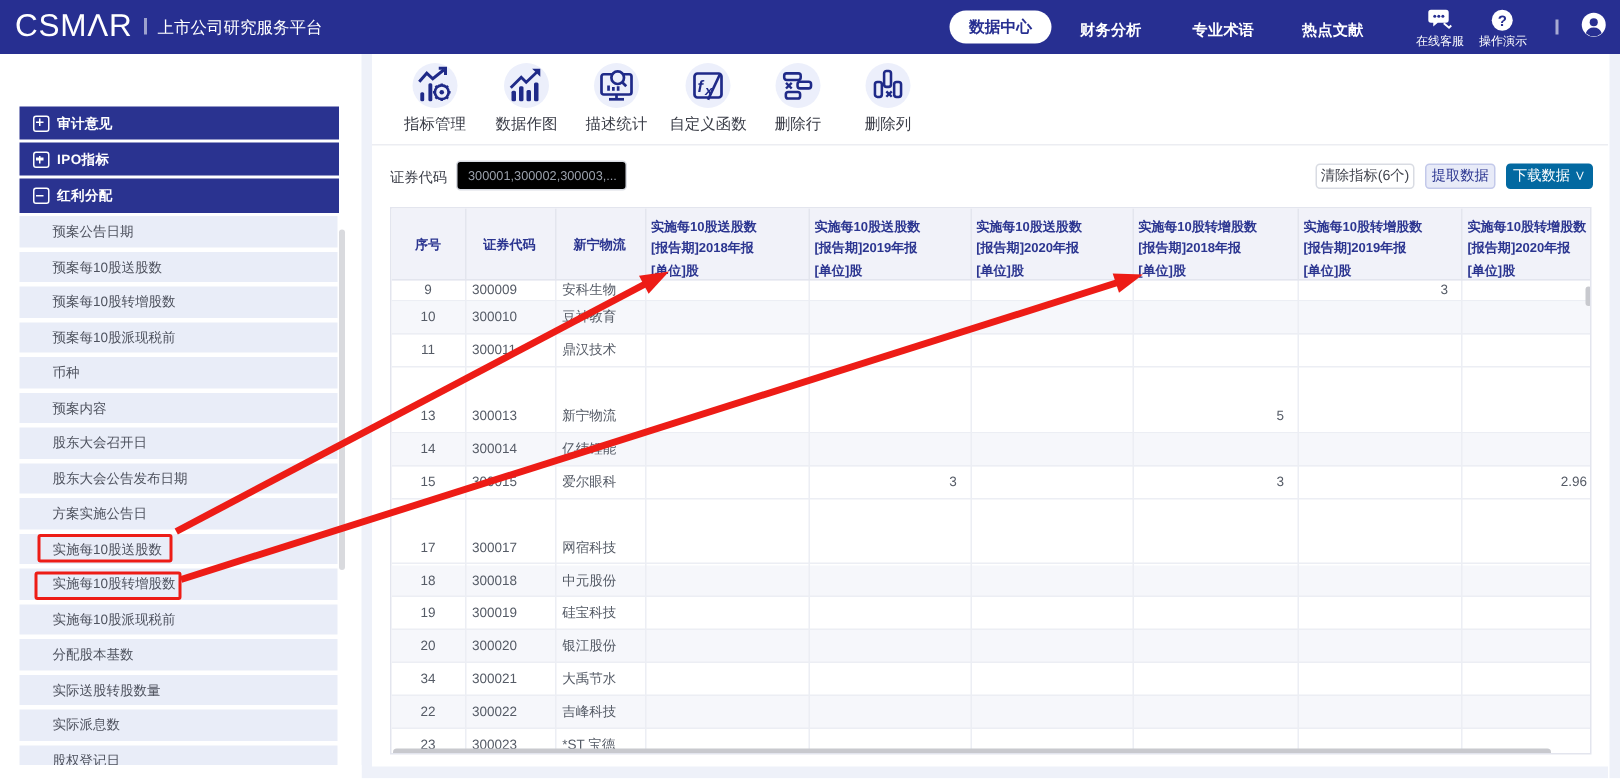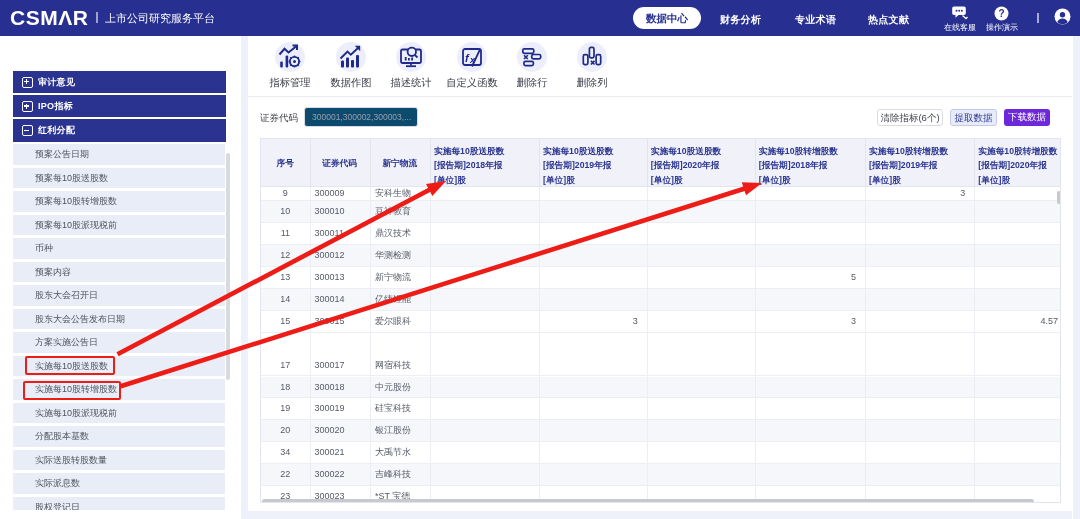--- a/index.html
+++ b/index.html
@@ -2,21 +2,21 @@
 <html><head>
 <meta charset="utf-8">
 <style>
   * { margin:0; padding:0; box-sizing:border-box; font-family:"Liberation Sans", sans-serif; }
   html,body { width:1080px; height:519px; overflow:hidden; background:#fff; }
   #page { position:relative; width:1080px; height:519px; background:#fff; overflow:hidden; }
   .abs { position:absolute; }
 
   
   #topbar { position:absolute; left:0; top:0; width:1080px; height:36px; background:#272f91; }
-  #logo { position:absolute; left:10px; top:6px; font-size:21px; font-weight:bold; color:#fff; letter-spacing:0.5px; }
+  #logo { position:absolute; left:10px; top:6px; font-size:21px; font-weight:normal; color:#fff; letter-spacing:0.5px; }
   #logosep { position:absolute; left:96px; top:12px; width:2px; height:11px; background:rgba(255,255,255,.55); }
   #subtitle { position:absolute; left:105px; top:11px; font-size:11px; color:#fff; }
   .navpill { position:absolute; left:633px; top:7px; width:68px; height:22px; background:#fff; border-radius:11px; color:#272f91; font-size:10.5px; font-weight:bold; text-align:center; line-height:22px; }
   .navitem { position:absolute; top:13px; font-size:10px; color:#fff; font-weight:bold; letter-spacing:0.3px; }
   .tblabel { position:absolute; top:22px; font-size:8px; color:#fff; width:60px; text-align:center; }
   #tbsep { position:absolute; left:1037px; top:13px; width:2px; height:10px; background:rgba(255,255,255,.6); }
 
   
   #sidebar { position:absolute; left:0; top:36px; width:241px; height:483px; background:#fff; }
   #searchbox { position:absolute; left:12px; top:7px; width:216px; height:20px; border:1px solid #dcdfe6; border-radius:3px; background:#fff; }
@@ -34,25 +34,25 @@
   #rightstrip { position:absolute; left:1073px; top:36px; width:7px; height:483px; background:#eef1f9; }
   #bottomstrip { position:absolute; left:248px; top:511px; width:824px; height:8px; background:#eef1f9; }
 
   
   .iconcircle { position:absolute; top:42px; width:30px; height:30px; border-radius:50%; background:#eceffb; }
   .iconlabel { position:absolute; top:76px; font-size:10.3px; color:#3a3d47; text-align:center; width:70px; }
   #divider1 { position:absolute; left:248px; top:96px; width:824px; height:1px; background:#ecedf2; }
 
   
   #codelabel { position:absolute; left:260px; top:112px; font-size:9.5px; color:#3a3d47; }
-  #codeinput { position:absolute; left:304px; top:107px; width:114px; height:20px; border:1px solid #d9dce3; border-radius:3px; background:#0c4a6e; font-size:8.5px; color:#9aa0ab; line-height:18px; padding-left:7px; white-space:nowrap; overflow:hidden; }
+  #codeinput { position:absolute; left:304px; top:107px; width:114px; height:20px; border:1px solid #d9dce3; border-radius:3px; background:#000000; font-size:8.5px; color:#9aa0ab; line-height:18px; padding-left:7px; white-space:nowrap; overflow:hidden; }
   .btn { position:absolute; top:109px; height:17px; font-size:9.5px; text-align:center; border-radius:3px; }
   #btn1 { left:877px; width:66px; border:1px solid #d9dce3; color:#42454f; background:#fff; line-height:15px; }
   #btn2 { left:950px; width:47px; border:1px solid #c3c9ea; color:#2b3590; background:#e8ebf8; line-height:15px; }
-  #btn3 { left:1004px; width:46px; border:none; color:#fff; background:#6d28d9; line-height:17px;font-family:Liberation Serif, serif; }
+  #btn3 { left:1004px; width:58px; border:none; color:#fff; background:#0369a1; line-height:17px; }
 
   
   #tbl { position:absolute; left:260px; top:138px; width:801px; height:365px; border:1px solid #e3e5ee; background:#fff; overflow:hidden; }
   .trow { position:absolute; left:0; width:800px; height:21.9px; border-bottom:1px solid #eceef4; }
   .trow.alt { background:#f6f7fb; }
   .trow.r9 { top:47.9px !important; height:14.4px; }
   .trow.r9 .tcell { height:13.4px; line-height:13.4px; }
   .tcell { position:absolute; top:0; height:21.4px; font-size:9px; color:#555b66; line-height:21.4px; }
   .tc-c { text-align:center; }
   .tc-r { text-align:right; padding-right:9px; }
@@ -226,43 +226,38 @@
   <div class="trow alt" style="top:62.3px;">
         <div class="tcell tc-c" style="left:0;width:48.6px;">10</div>
         <div class="tcell" style="left:53.6px;width:55px;">300010</div>
         <div class="tcell" style="left:113.9px;width:55px;">豆神教育</div>
       </div>
   <div class="trow" style="top:84.2px;">
         <div class="tcell tc-c" style="left:0;width:48.6px;">11</div>
         <div class="tcell" style="left:53.6px;width:55px;">300011</div>
         <div class="tcell" style="left:113.9px;width:55px;">鼎汉技术</div>
       </div>
-  <div class="trow alt" style="top:106.1px;">
-        <div class="tcell tc-c" style="left:0;width:48.6px;">12</div>
-        <div class="tcell" style="left:53.6px;width:55px;">300012</div>
-        <div class="tcell" style="left:113.9px;width:55px;">华测检测</div>
-      </div>
   <div class="trow" style="top:128.0px;">
         <div class="tcell tc-c" style="left:0;width:48.6px;">13</div>
         <div class="tcell" style="left:53.6px;width:55px;">300013</div>
         <div class="tcell" style="left:113.9px;width:55px;">新宁物流</div>
         <div class="tcell tc-r" style="left:493.8px;width:110.19999999999999px;">5</div>
       </div>
   <div class="trow alt" style="top:149.9px;">
         <div class="tcell tc-c" style="left:0;width:48.6px;">14</div>
         <div class="tcell" style="left:53.6px;width:55px;">300014</div>
         <div class="tcell" style="left:113.9px;width:55px;">亿纬锂能</div>
       </div>
   <div class="trow" style="top:171.8px;">
         <div class="tcell tc-c" style="left:0;width:48.6px;">15</div>
         <div class="tcell" style="left:53.6px;width:55px;">300015</div>
         <div class="tcell" style="left:113.9px;width:55px;">爱尔眼科</div>
         <div class="tcell tc-r" style="left:278px;width:107.80000000000001px;">3</div>
         <div class="tcell tc-r" style="left:493.8px;width:110.19999999999999px;">3</div>
-        <div class="tcell tc-r" style="left:713.3px;width:83.7px;padding-right:0;">4.57</div>
+        <div class="tcell tc-r" style="left:713.3px;width:83.7px;padding-right:0;">2.96</div>
       </div>
   <div class="trow" style="top:215.6px;">
         <div class="tcell tc-c" style="left:0;width:48.6px;">17</div>
         <div class="tcell" style="left:53.6px;width:55px;">300017</div>
         <div class="tcell" style="left:113.9px;width:55px;">网宿科技</div>
       </div>
   <div class="trow alt" style="top:237.5px;">
         <div class="tcell tc-c" style="left:0;width:48.6px;">18</div>
         <div class="tcell" style="left:53.6px;width:55px;">300018</div>
         <div class="tcell" style="left:113.9px;width:55px;">中元股份</div>

